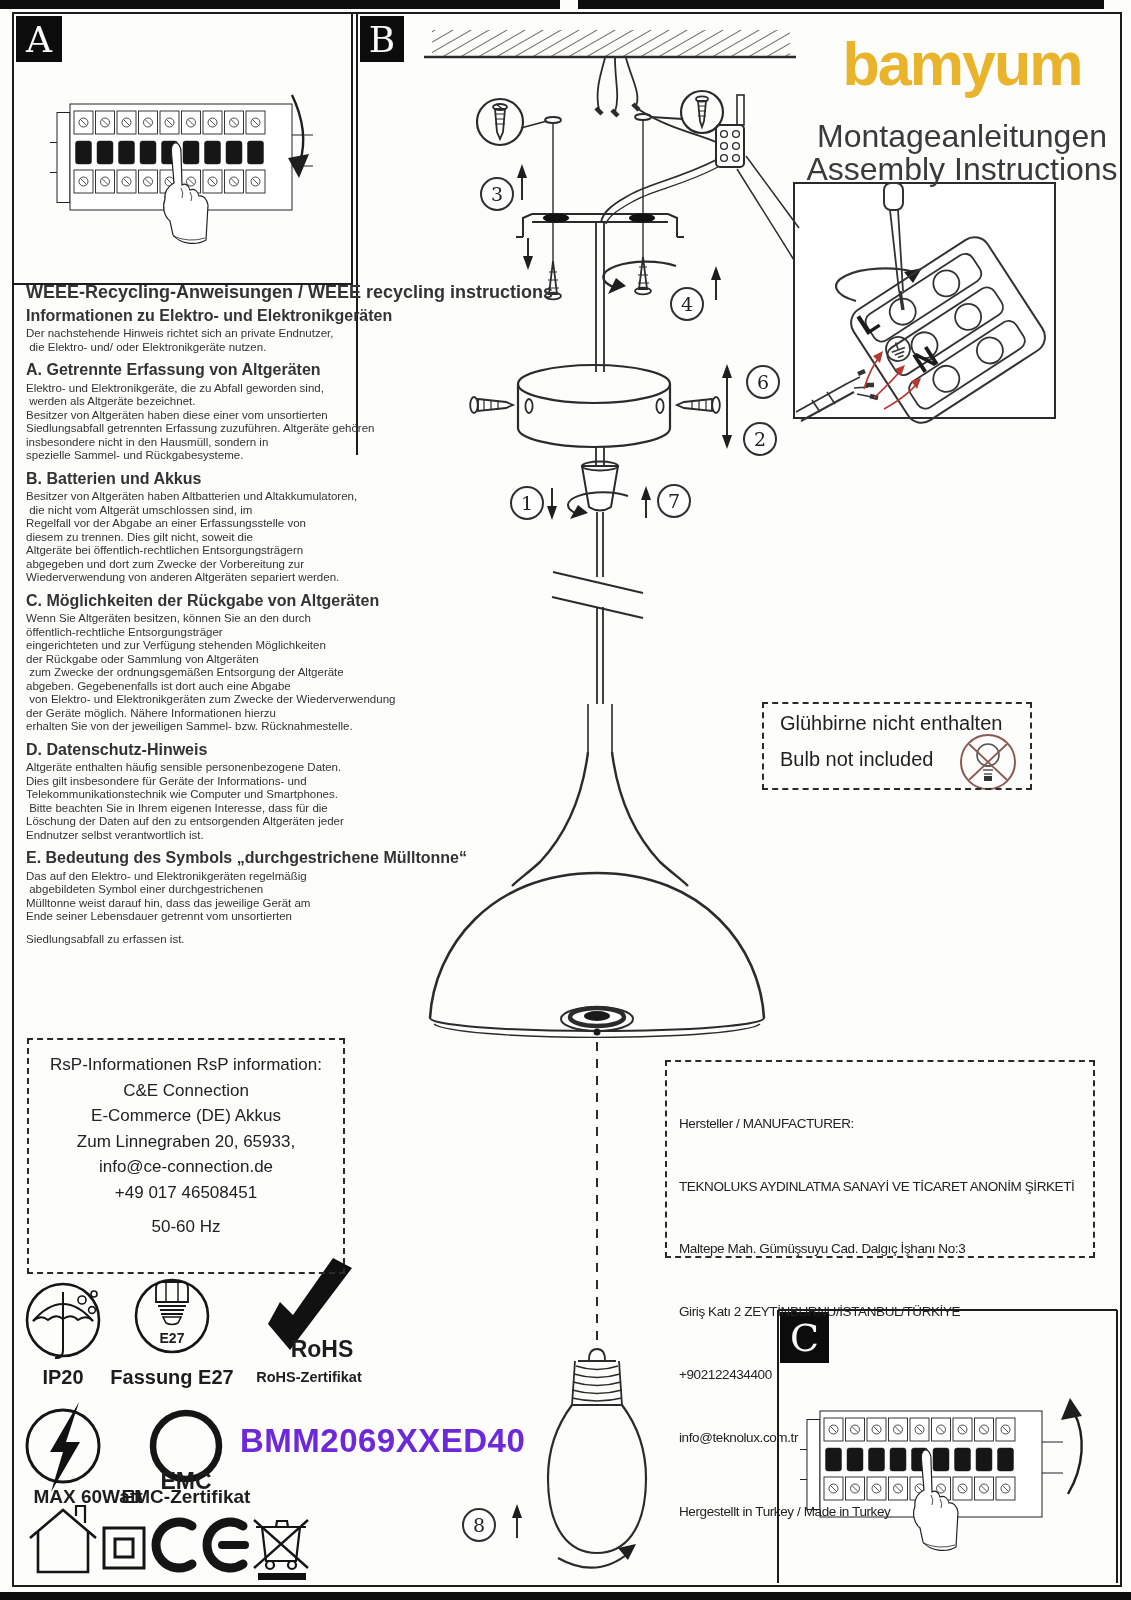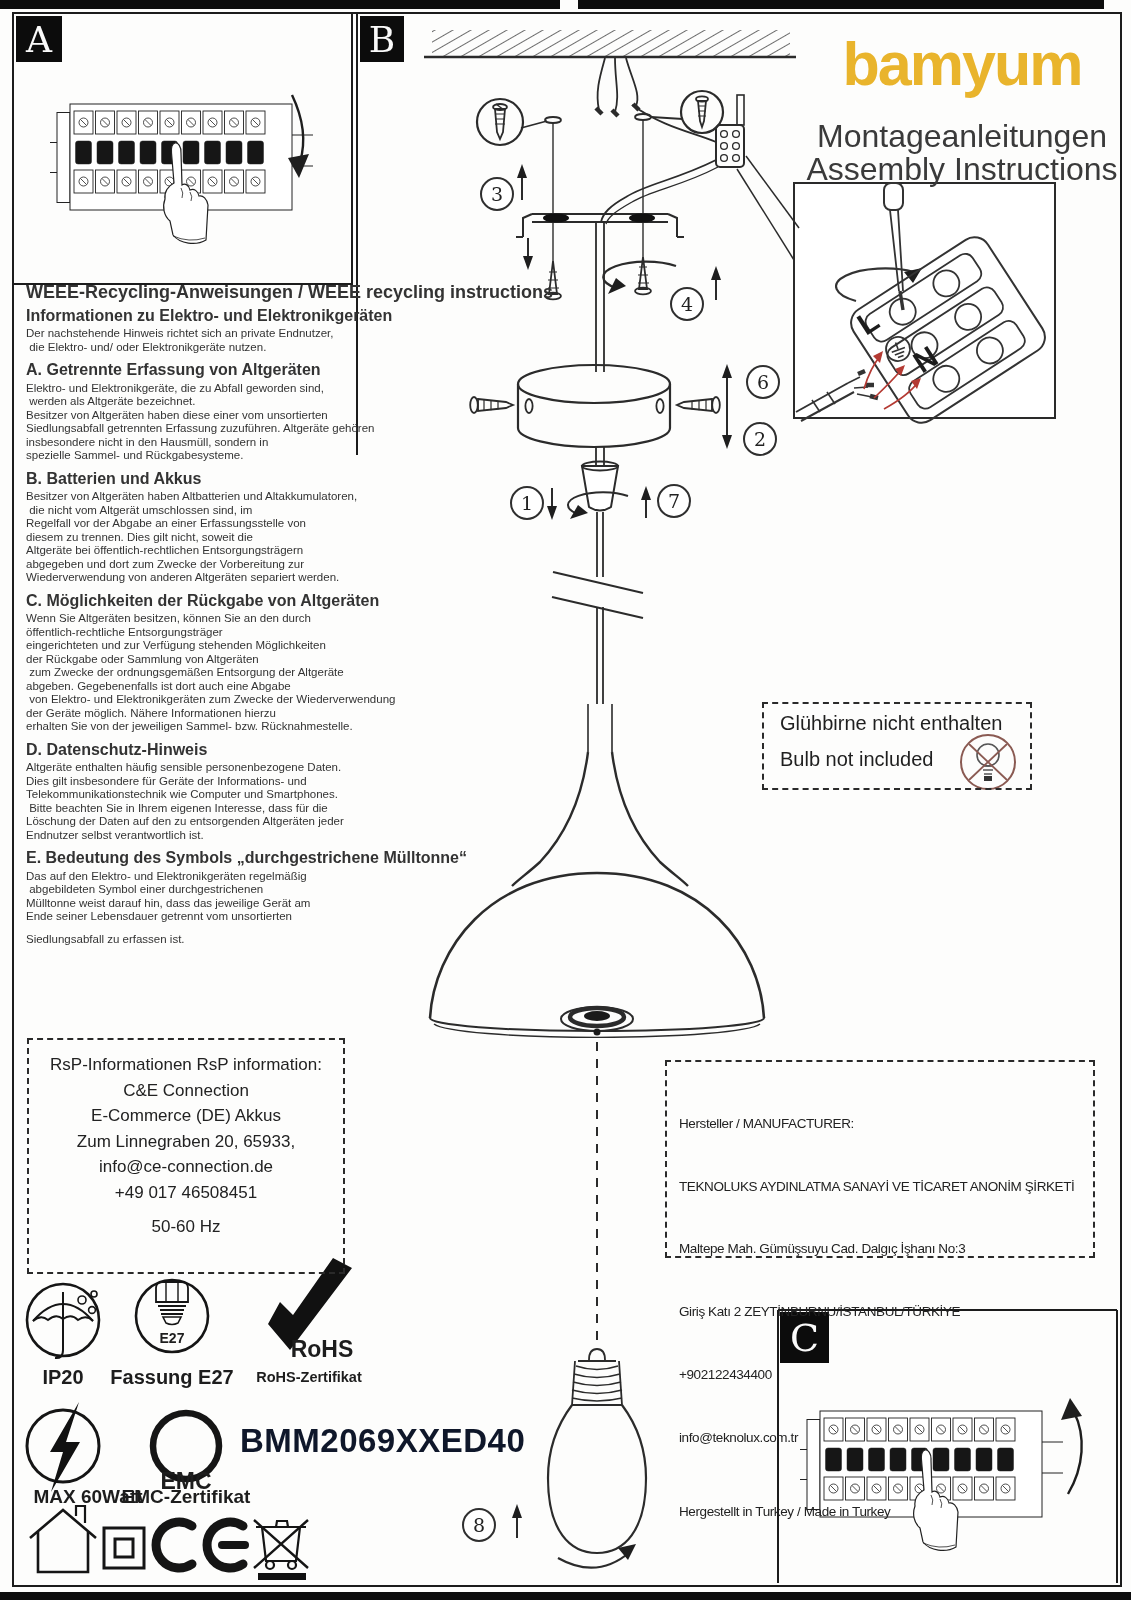--- a/index.html
+++ b/index.html
@@ -31,21 +31,21 @@
   #manbox{left:665px;top:1060px;width:426px;height:194px;font-size:13.5px;font-weight:normal;letter-spacing:-0.4px;line-height:1.55;color:#222;}
   #manbox .inner{padding:10px 12px;white-space:pre;}
   #manbox .foot{margin-top:12px;}
   
   #termbox{position:absolute;left:793px;top:182px;width:259px;height:233px;border:2px solid #2a2a2a;z-index:0;background:#fff;}
   
   .step{position:absolute;z-index:3;width:30px;height:30px;border:2px solid #2f2f2f;border-radius:50%;
         display:flex;align-items:center;justify-content:center;font-family:"DejaVu Serif",serif;font-size:19px;color:#222;background:#fff;}
   
   .cap{position:absolute;z-index:2;font-weight:bold;color:#1d1d1d;text-align:center;white-space:pre;}
-  #code{left:240px;top:1422px;font-size:33px;font-weight:800;letter-spacing:0.5px;color:#0f172a;z-index:2;}
+  #code{left:240px;top:1422px;font-size:33px;font-weight:800;letter-spacing:0.5px;color:#6d28d9;z-index:2;}
 </style>
 </head>
 <body>
 
 <div id="page">
 
   <div class="edge" style="top:0;height:9px;"></div>
   <div class="abs" style="left:560px;top:0;width:18px;height:9px;background:#fdfdfc;z-index:1;"></div>
   <div class="abs" style="left:1104px;top:0;width:27px;height:9px;background:#fdfdfc;z-index:1;"></div>
   <div class="edge" style="top:1592px;height:8px;"></div>

